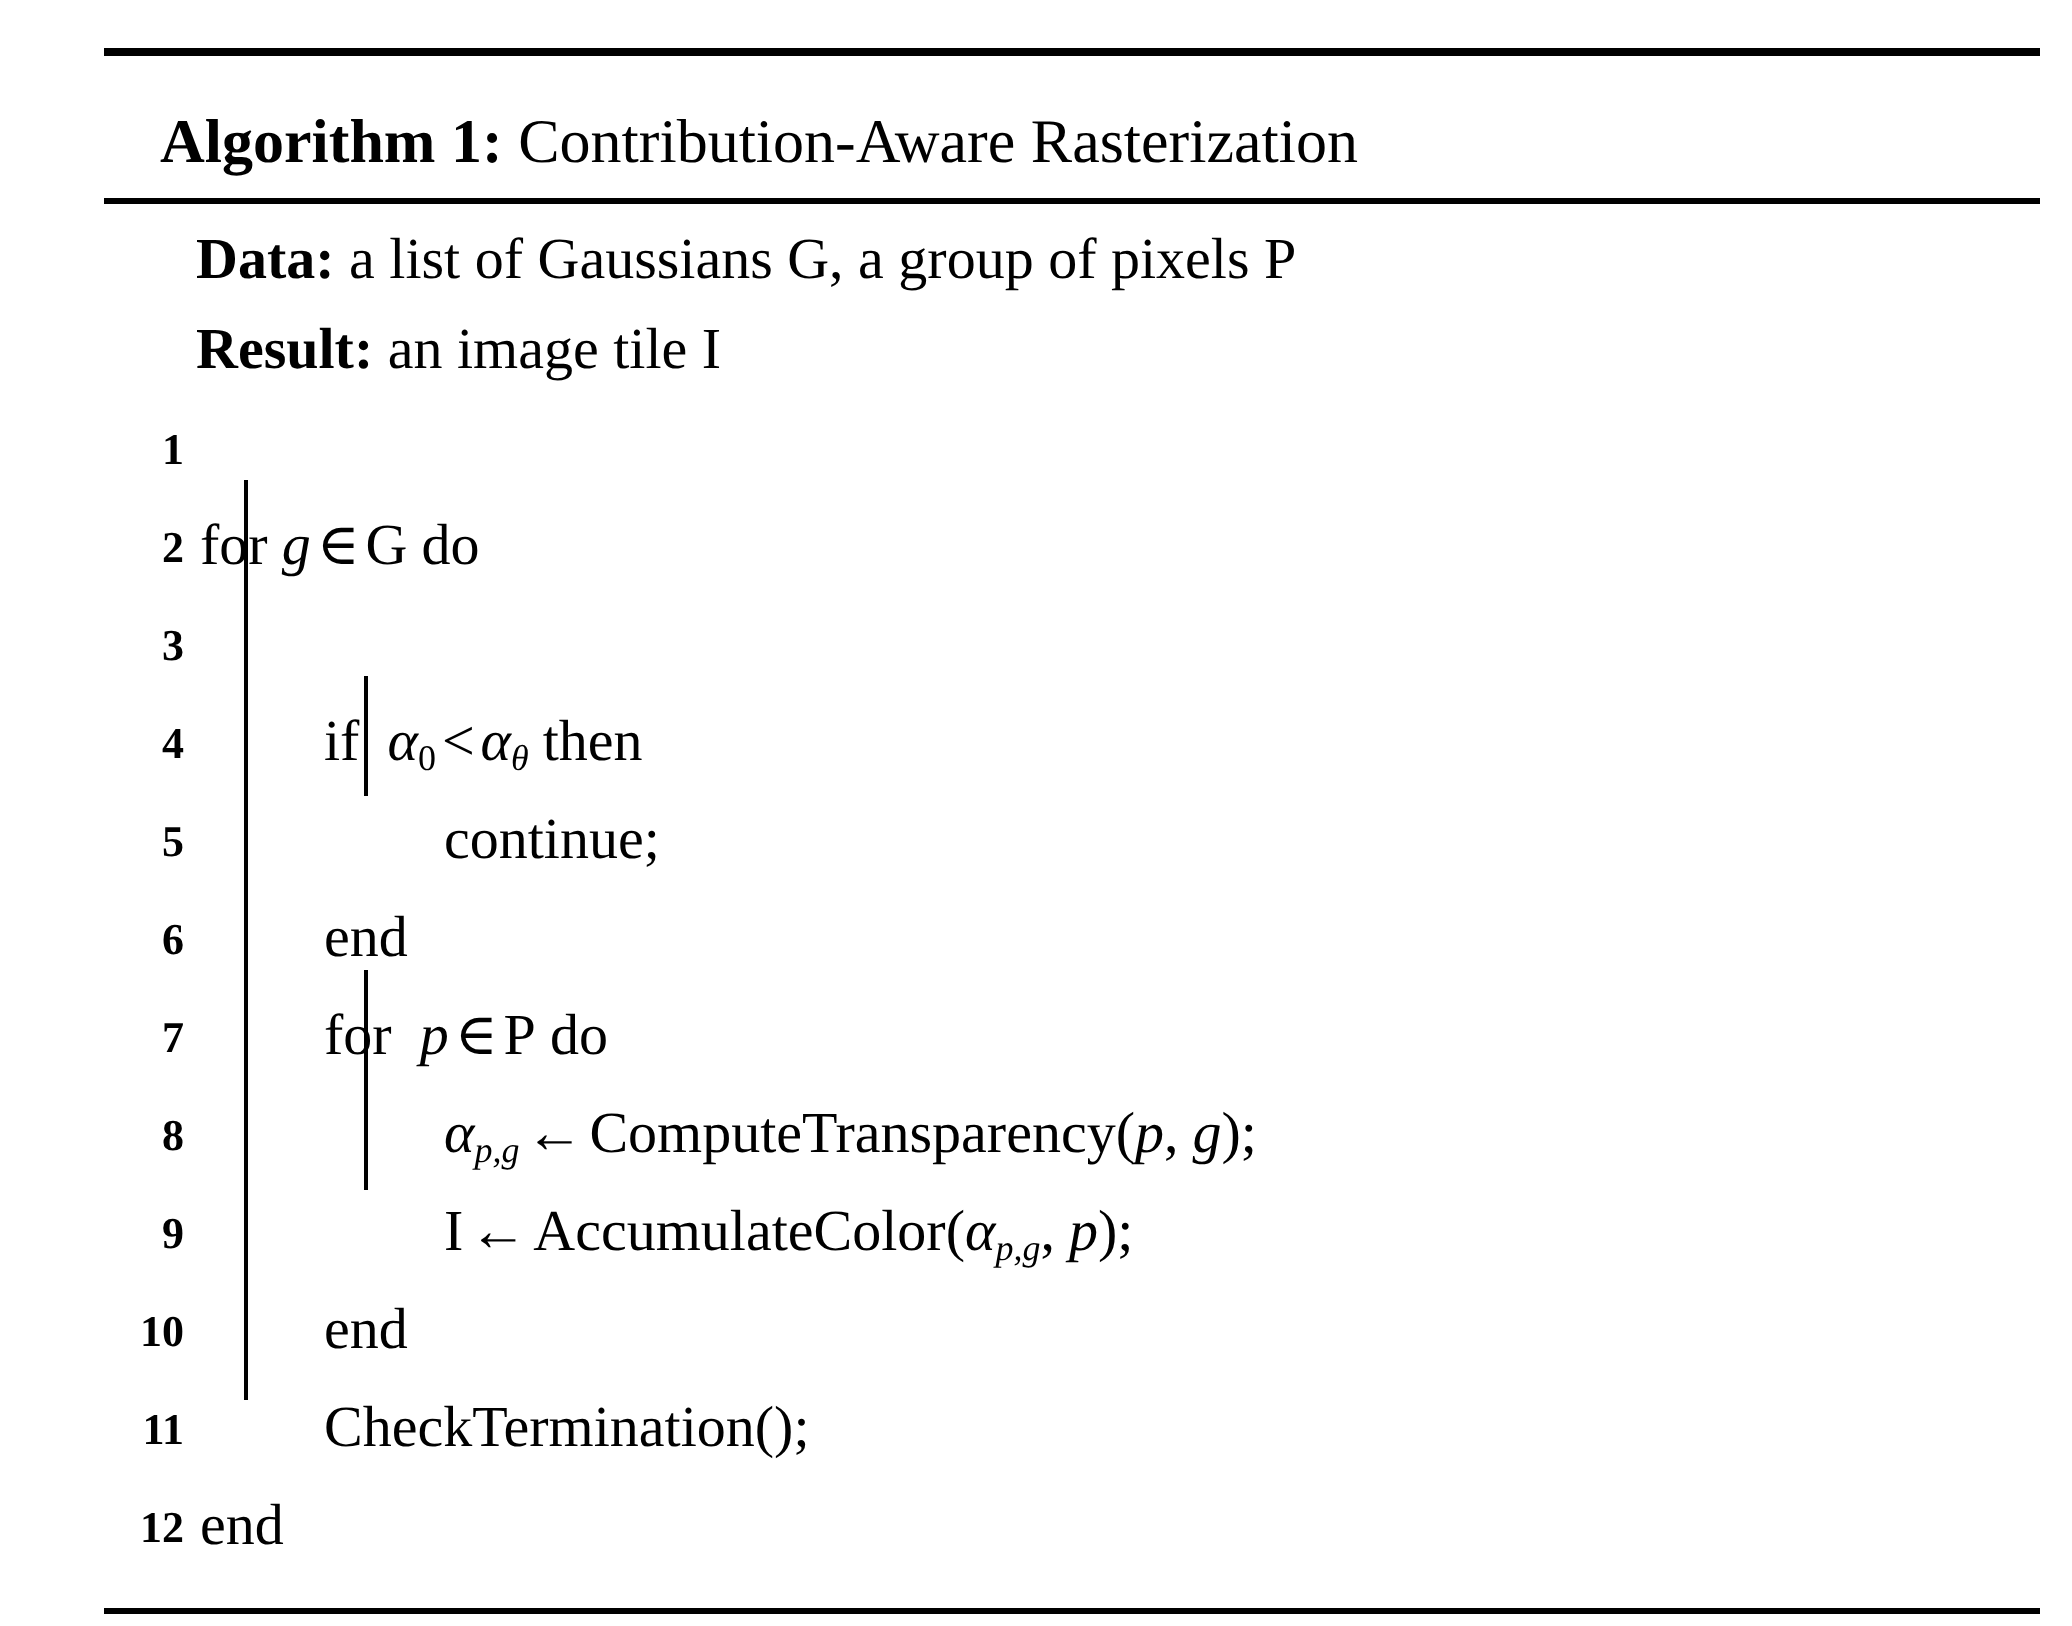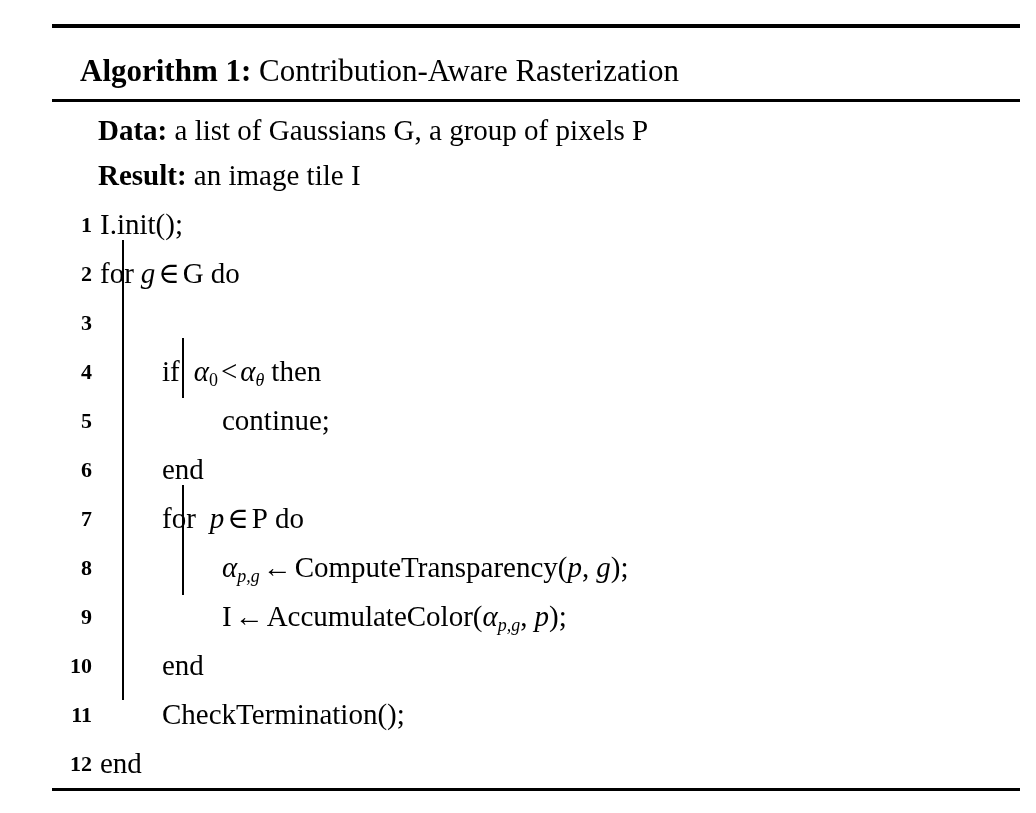--- a/index.html
+++ b/index.html
@@ -41,21 +41,21 @@
   }
   .caption .caption-label {
     font-weight: bold;
   }
   .caption .caption-title {
     font-weight: normal;
   }
 
   .body-block {
     padding-top: 6px;
-    padding-bottom: 0;
+    padding-bottom: 16px;
     position: relative;
   }
 
   .io-line {
     font-size: 29px;
     line-height: 45px;
     padding-left: 46px;
     white-space: nowrap;
   }
   .io-line .io-key {
@@ -152,23 +152,20 @@
     </div>
 
     <div class="code-rows">
 
       <div class="guide guide-outer" style="top: 40px; height: 460px;"></div>
       <div class="guide guide-inner" style="top: 138px; height: 60px;"></div>
       <div class="guide guide-inner" style="top: 285px; height: 110px;"></div>
 
       <div class="code-row">
         <span class="lineno">1</span>
-        <span class="code-text indent-0">
-          <span>I.init();</span>
-        </span>
       </div>
 
       <div class="code-row">
         <span class="lineno">2</span>
         <span class="code-text indent-0">
           <span class="kw">for</span><span class="thin-space"></span><span class="var">g</span><span class="op">∈</span><span>G</span><span class="thin-space"></span><span class="kw">do</span>
         </span>
       </div>
 
       <div class="code-row">

